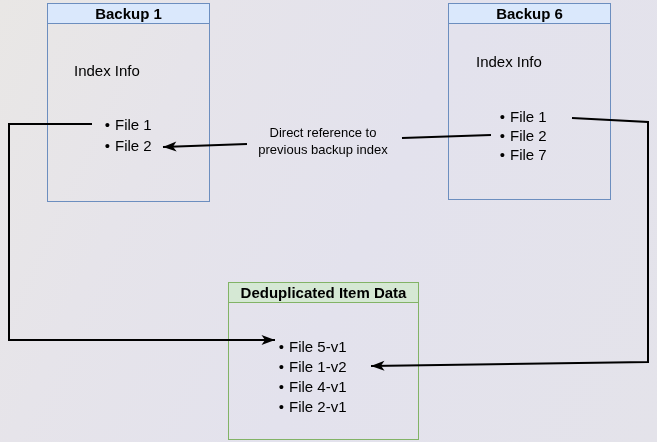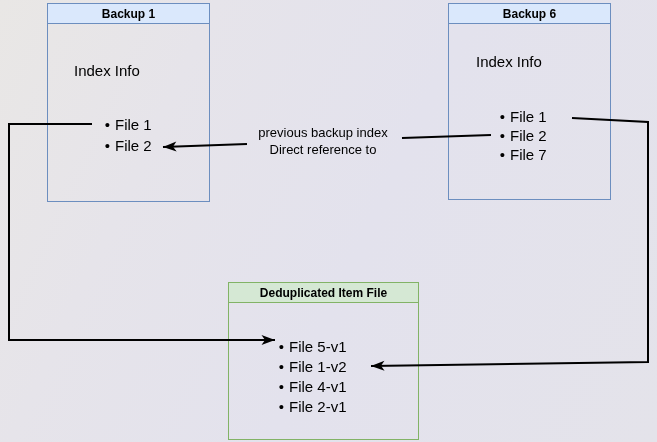--- a/index.html
+++ b/index.html
@@ -6,21 +6,21 @@
   body{
     width:657px;height:442px;overflow:hidden;
     font-family:"Liberation Sans",sans-serif;color:#000;
     background:linear-gradient(115deg,#e9e7e5 0%,#e6e4ea 25%,#e3e2ed 55%,#e4e3ea 100%);
     position:relative;
   }
   .canvas{position:absolute;inset:0;}
   .box{position:absolute;box-sizing:border-box;background:transparent;}
   .box.blue{border:1.5px solid #6c8ebf;}
   .box.green{border:1.5px solid #82b366;}
-  .box-header{height:20px;line-height:20px;text-align:center;font-size:12px;font-weight:bold;box-sizing:border-box;}
+  .box-header{height:20px;line-height:20px;text-align:center;font-size:15px;font-weight:bold;box-sizing:border-box;}
   .blue .box-header{background:#dae8fc;border-bottom:1.5px solid #6c8ebf;}
   .green .box-header{background:#d5e8d4;border-bottom:1.5px solid #82b366;}
   .subtitle{position:absolute;font-size:15px;white-space:nowrap;}
   .list{position:absolute;margin:0;padding:0;list-style:none;}
   .row{display:flex;align-items:center;font-size:15px;white-space:nowrap;}
   .dot{width:15px;text-align:center;flex:0 0 15px;font-size:15px;}
   #backup1-box{left:47px;top:3px;width:163px;height:199px;}
   #backup1-box .subtitle{left:26px;top:58px;}
   #backup1-box .list{left:52px;top:110px;}
   #backup1-box .row{height:21px;}
@@ -75,21 +75,21 @@
       </li>
       <li class="row">
         <span class="dot">•</span>
         <span>File 7</span>
       </li>
     </ul>
   </div>
 
   <div class="box green" id="dedup-box">
     <div class="box-header">
-      <span>Deduplicated Item File</span>
+      <span>Deduplicated Item Data</span>
     </div>
     <ul class="list">
       <li class="row">
         <span class="dot">•</span>
         <span>File 5-v1</span>
       </li>
       <li class="row">
         <span class="dot">•</span>
         <span>File 1-v2</span>
       </li>
@@ -98,22 +98,22 @@
         <span>File 4-v1</span>
       </li>
       <li class="row">
         <span class="dot">•</span>
         <span>File 2-v1</span>
       </li>
     </ul>
   </div>
 
   <div id="annotation">
+    <div>Direct reference to</div>
     <div>previous backup index</div>
-    <div>Direct reference to</div>
   </div>
 
   <svg id="arrow-layer" width="657" height="442" viewBox="0 0 657 442">
     <defs>
       <marker id="arrowhead" markerUnits="userSpaceOnUse" markerWidth="16" markerHeight="12" refX="14" refY="5.5" orient="auto">
         <path d="M0.5,0.5 L14,5.5 L0.5,10.5 L4,5.5 Z" fill="#000000"></path>
       </marker>
     </defs>
     <path d="M92,124 L9,124 L9,340 L275,340" fill="none" stroke="#000000" stroke-width="2" marker-end="url(#arrowhead)"></path>
     <path d="M491,135 L402,138" fill="none" stroke="#000000" stroke-width="2"></path>

